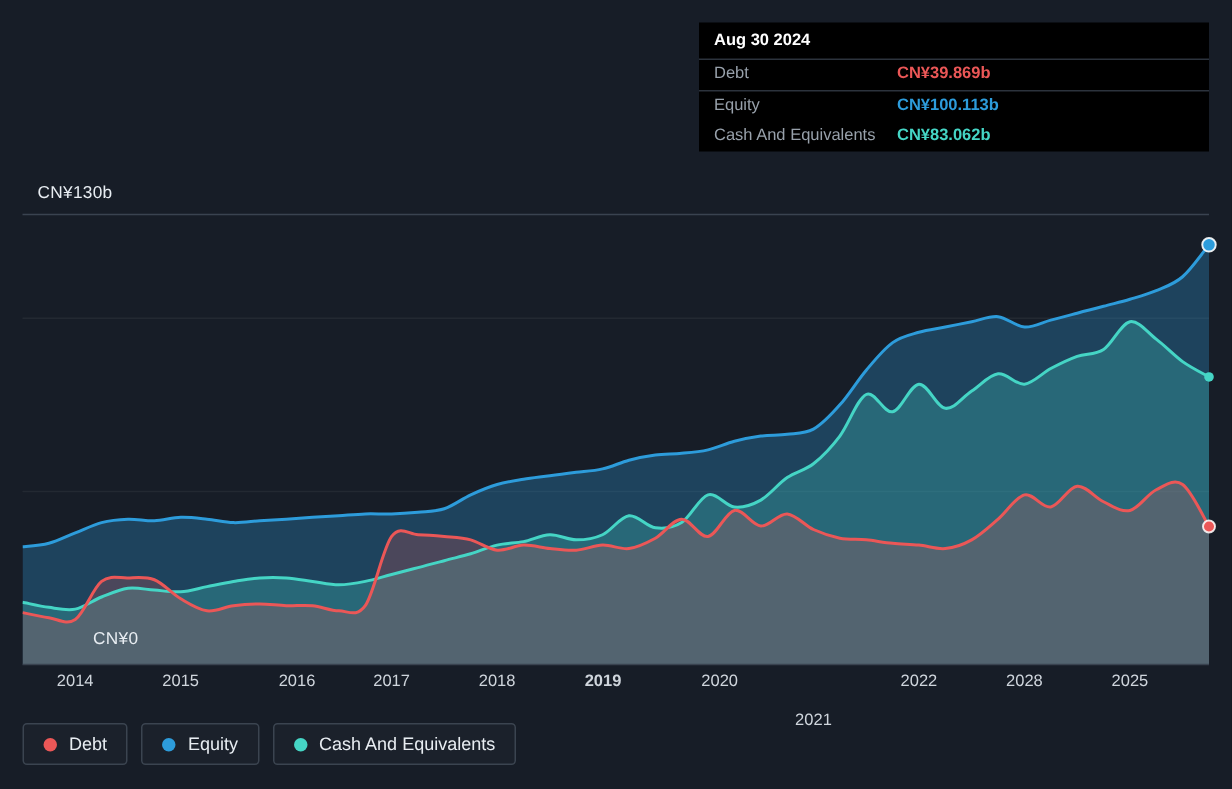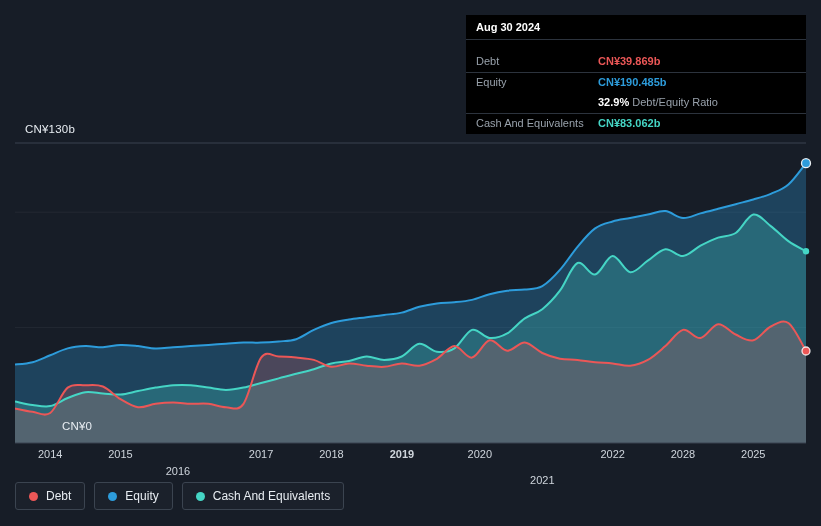--- a/index.html
+++ b/index.html
@@ -56,44 +56,40 @@
       <circle cx="806.0" cy="351.0" r="4" fill="#eb5757" stroke="rgba(255,255,255,0.85)" stroke-width="1.3"></circle>
       <circle cx="806.0" cy="163.2" r="4.5" fill="#2d9cdb" stroke="rgba(255,255,255,0.9)" stroke-width="1.3"></circle>
     </svg>
 
   <div class="y-label top">CN¥130b</div>
   <div class="y-label bottom">CN¥0</div>
 
   <div class="x-axis" id="x-axis">
       <span class="x-tick" style="left: 30.1556px;">2014</span>
       <span class="x-tick" style="left: 100.467px;">2015</span>
-      <span class="x-tick" style="left: 158px; margin-top: 17px;">2016</span>
+      <span class="x-tick" style="left: 178px;">2016</span>
       <span class="x-tick" style="left: 241.089px;">2017</span>
       <span class="x-tick" style="left: 311.4px;">2018</span>
       <span class="x-tick" style="left: 382px; font-weight: bold;">2019</span>
       <span class="x-tick" style="left: 452.022px; text-align: right;">2020</span>
       <span class="x-tick" style="left: 522.333px; margin-top: 26px;">2021</span>
       <span class="x-tick" style="left: 592.644px;">2022</span>
       <span class="x-tick" style="left: 662.956px;">2028</span>
       <span class="x-tick" style="left: 733.267px;">2025</span>
     </div>
 
   <div class="tooltip">
     <div class="t-header b">Aug 30 2024</div>
     <div class="t-row b">
       <span class="t-label">Debt</span>
-      <span class="t-value" style="color: rgb(235, 87, 87); margin-top: 12px;">CN¥39.869b</span>
+      <span class="t-value" style="color: rgb(235, 87, 87);">CN¥39.869b</span>
     </div>
     <div class="t-row">
       <span class="t-label">Equity</span>
-      <span class="t-value" style="color: rgb(45, 156, 219);">CN¥190.485b</span>
-    </div>
-    <div class="t-row b">
-      <span class="t-label"></span>
-      <span class="t-value"><span>32.9%</span>&nbsp;<span class="t-ratio-label">Debt/Equity Ratio</span></span>
+      <span class="t-value" style="color: rgb(45, 156, 219);">CN¥100.113b</span>
     </div>
     <div class="t-row">
       <span class="t-label">Cash And Equivalents</span>
       <span class="t-value" style="color: rgb(69, 213, 197);">CN¥83.062b</span>
     </div>
   </div>
 
   <div class="legend" id="legend">
       <div class="legend-item">
         <span class="legend-dot" style="background: rgb(235, 87, 87);"></span>

